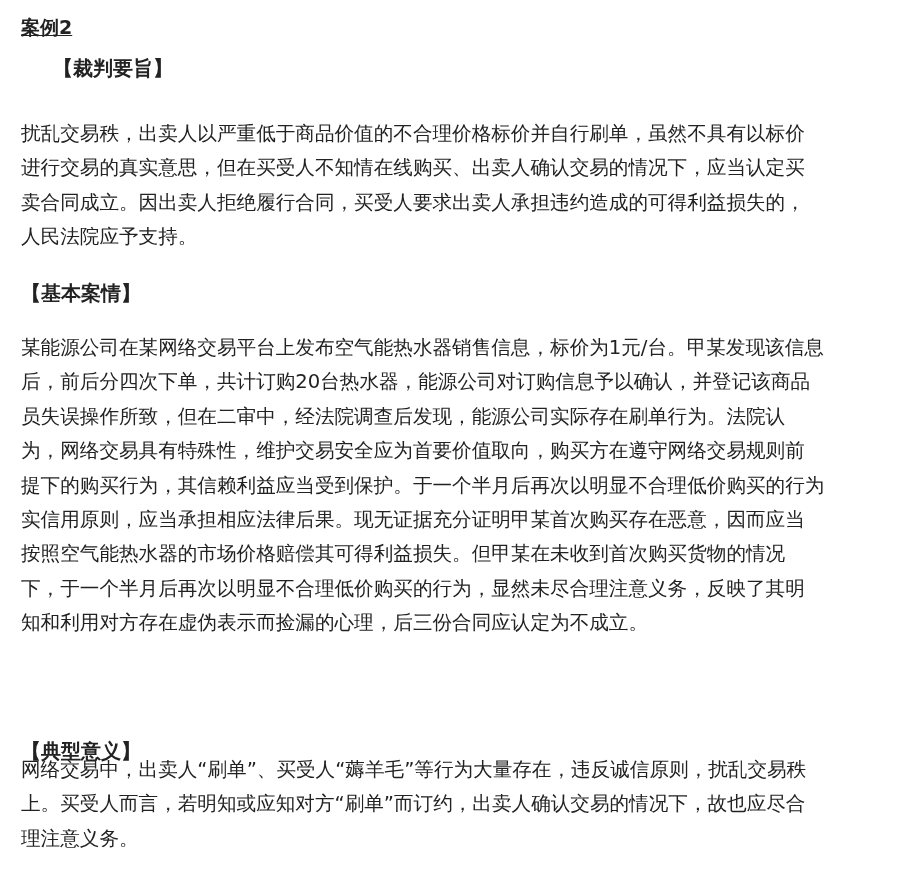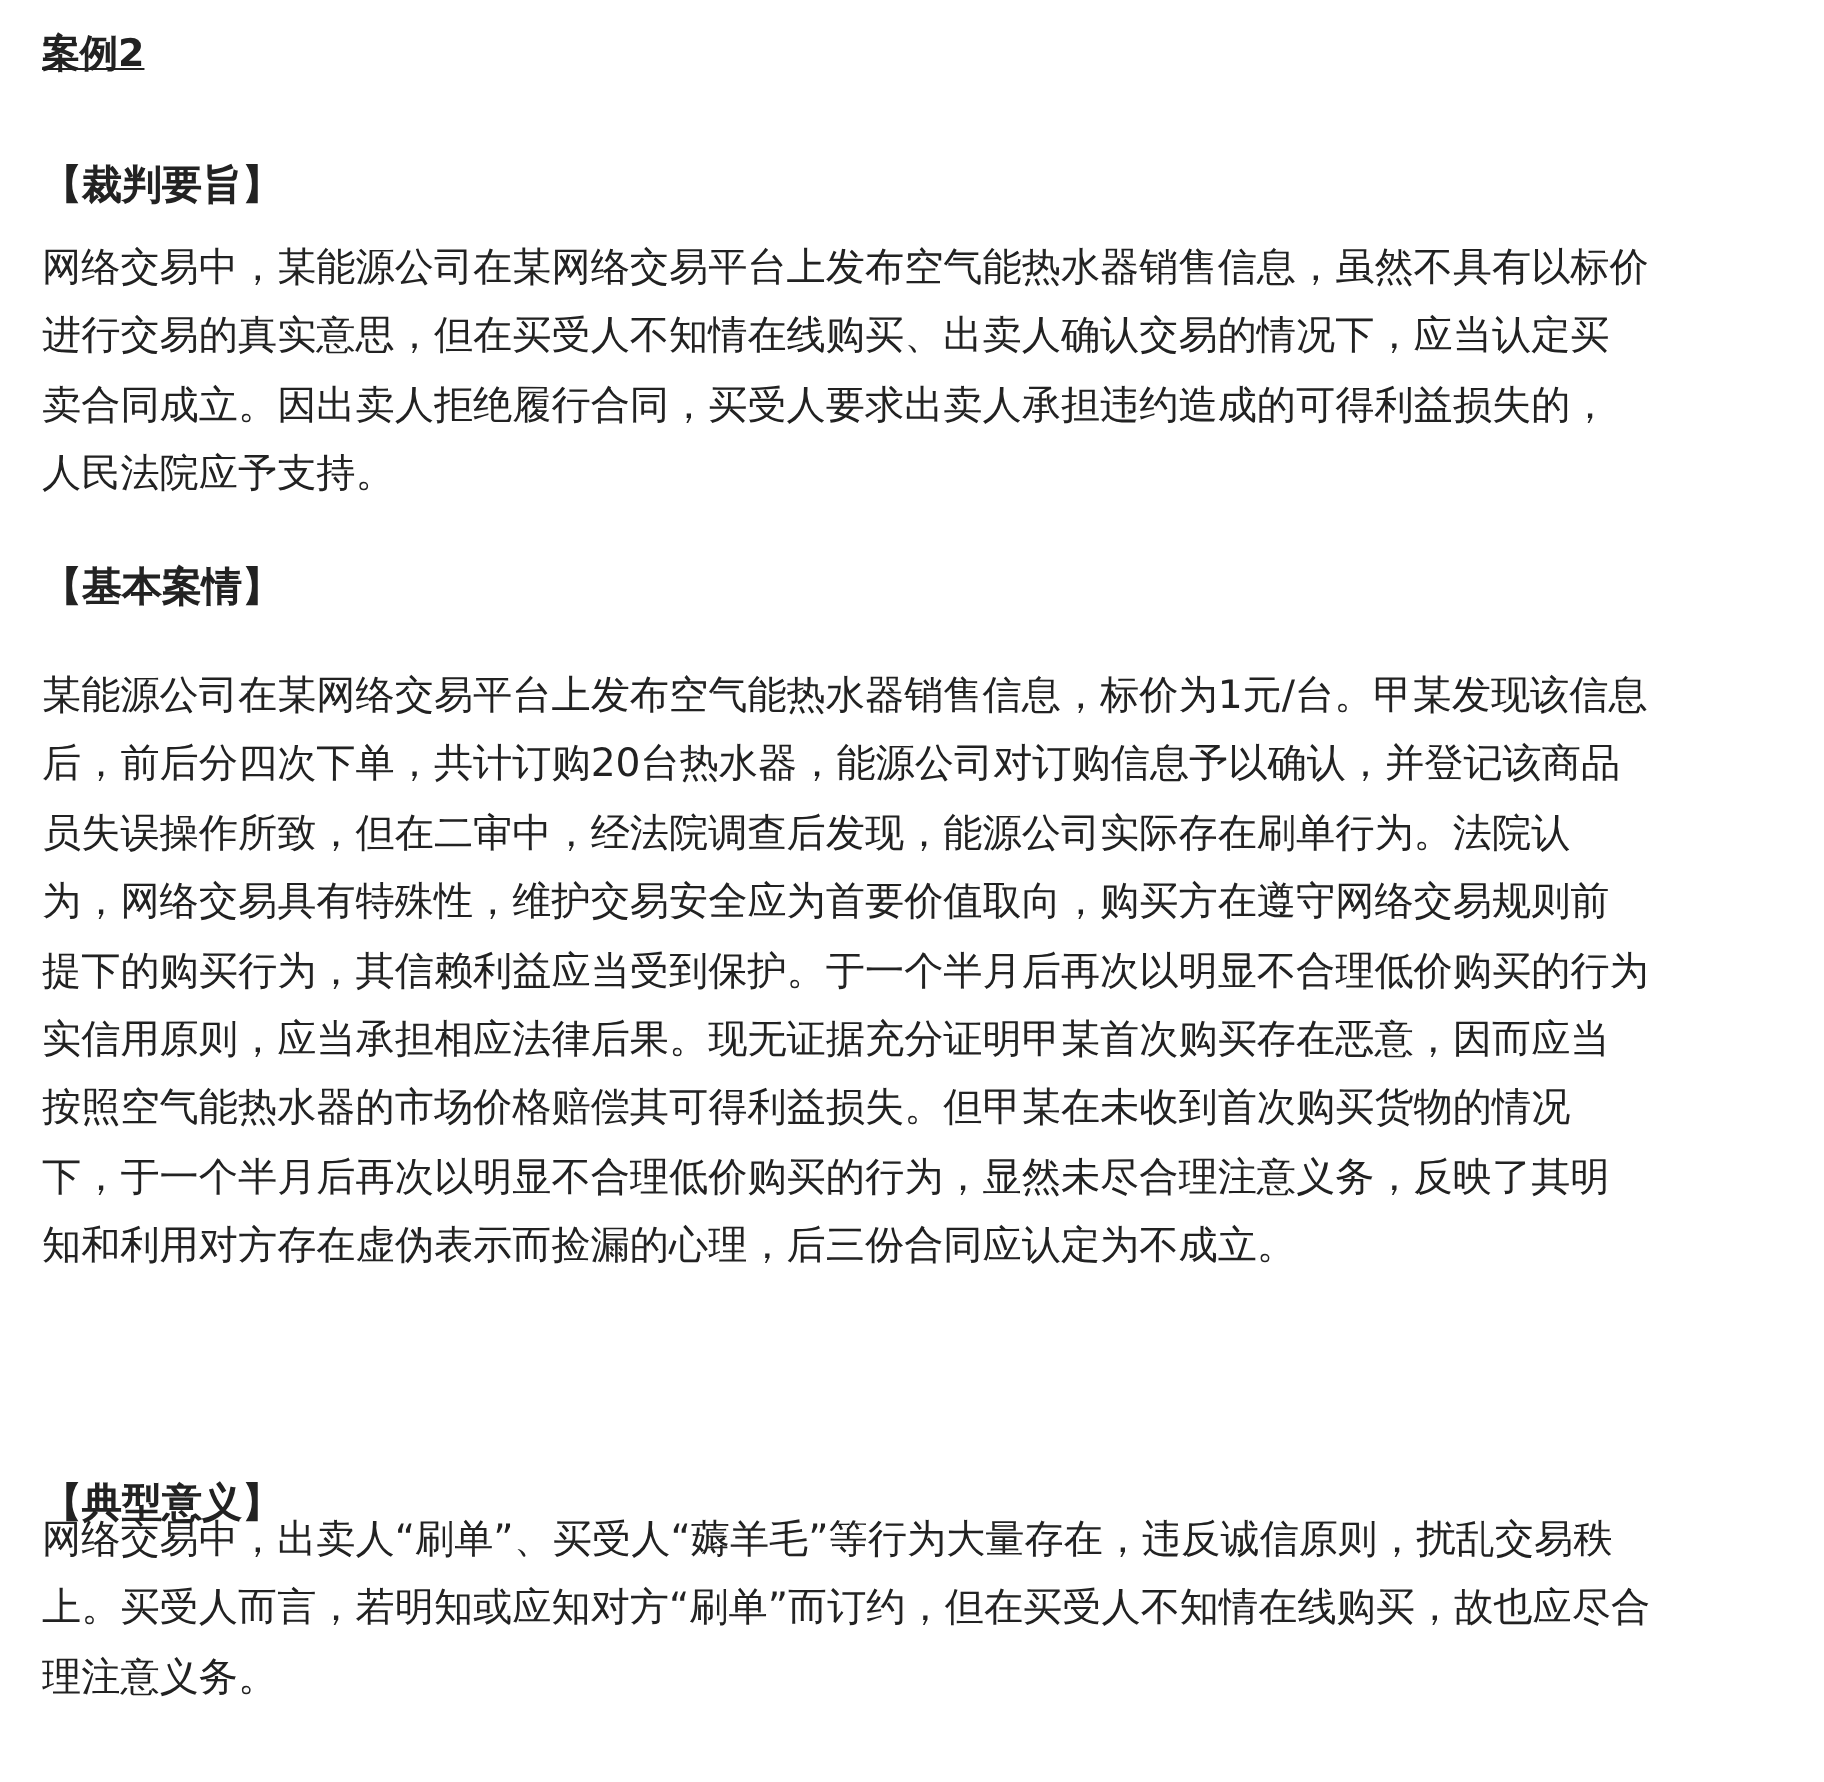--- a/index.html
+++ b/index.html
@@ -52,23 +52,23 @@
       height: 34.4px;
     }
   </style>
 </head>
 <body>
 
 <div class="doc">
 
   <div class="case-title">案例2</div>
 
-  <div class="section-heading" style="top:78px;">【裁判要旨】</div>
+  <div class="section-heading" style="top:54px;margin-left:32px;">【裁判要旨】</div>
   <div class="para" style="top:117px;">
-    <span class="line">网络交易中，某能源公司在某网络交易平台上发布空气能热水器销售信息，虽然不具有以标价</span>
+    <span class="line">扰乱交易秩，出卖人以严重低于商品价值的不合理价格标价并自行刷单，虽然不具有以标价</span>
     <span class="line">进行交易的真实意思，但在买受人不知情在线购买、出卖人确认交易的情况下，应当认定买</span>
     <span class="line">卖合同成立。因出卖人拒绝履行合同，买受人要求出卖人承担违约造成的可得利益损失的，</span>
     <span class="line">人民法院应予支持。</span>
   </div>
 
   <div class="section-heading" style="top:279px;">【基本案情】</div>
   <div class="para" style="top:331px;">
     <span class="line">某能源公司在某网络交易平台上发布空气能热水器销售信息，标价为1元/台。甲某发现该信息</span>
     <span class="line">后，前后分四次下单，共计订购20台热水器，能源公司对订购信息予以确认，并登记该商品</span>
     <span class="line">员失误操作所致，但在二审中，经法院调查后发现，能源公司实际存在刷单行为。法院认</span>
@@ -76,17 +76,17 @@
     <span class="line">提下的购买行为，其信赖利益应当受到保护。于一个半月后再次以明显不合理低价购买的行为</span>
     <span class="line">实信用原则，应当承担相应法律后果。现无证据充分证明甲某首次购买存在恶意，因而应当</span>
     <span class="line">按照空气能热水器的市场价格赔偿其可得利益损失。但甲某在未收到首次购买货物的情况</span>
     <span class="line">下，于一个半月后再次以明显不合理低价购买的行为，显然未尽合理注意义务，反映了其明</span>
     <span class="line">知和利用对方存在虚伪表示而捡漏的心理，后三份合同应认定为不成立。</span>
   </div>
 
   <div class="section-heading" style="top:701px;margin-top:36px;">【典型意义】</div>
   <div class="para" style="top:753px;">
     <span class="line">网络交易中，出卖人“刷单”、买受人“薅羊毛”等行为大量存在，违反诚信原则，扰乱交易秩</span>
-    <span class="line">上。买受人而言，若明知或应知对方“刷单”而订约，但在买受人不知情在线购买，故也应尽合</span>
+    <span class="line">上。买受人而言，若明知或应知对方“刷单”而订约，出卖人确认交易的情况下，故也应尽合</span>
     <span class="line">理注意义务。</span>
   </div>
 
 </div>
 
 </body></html>

